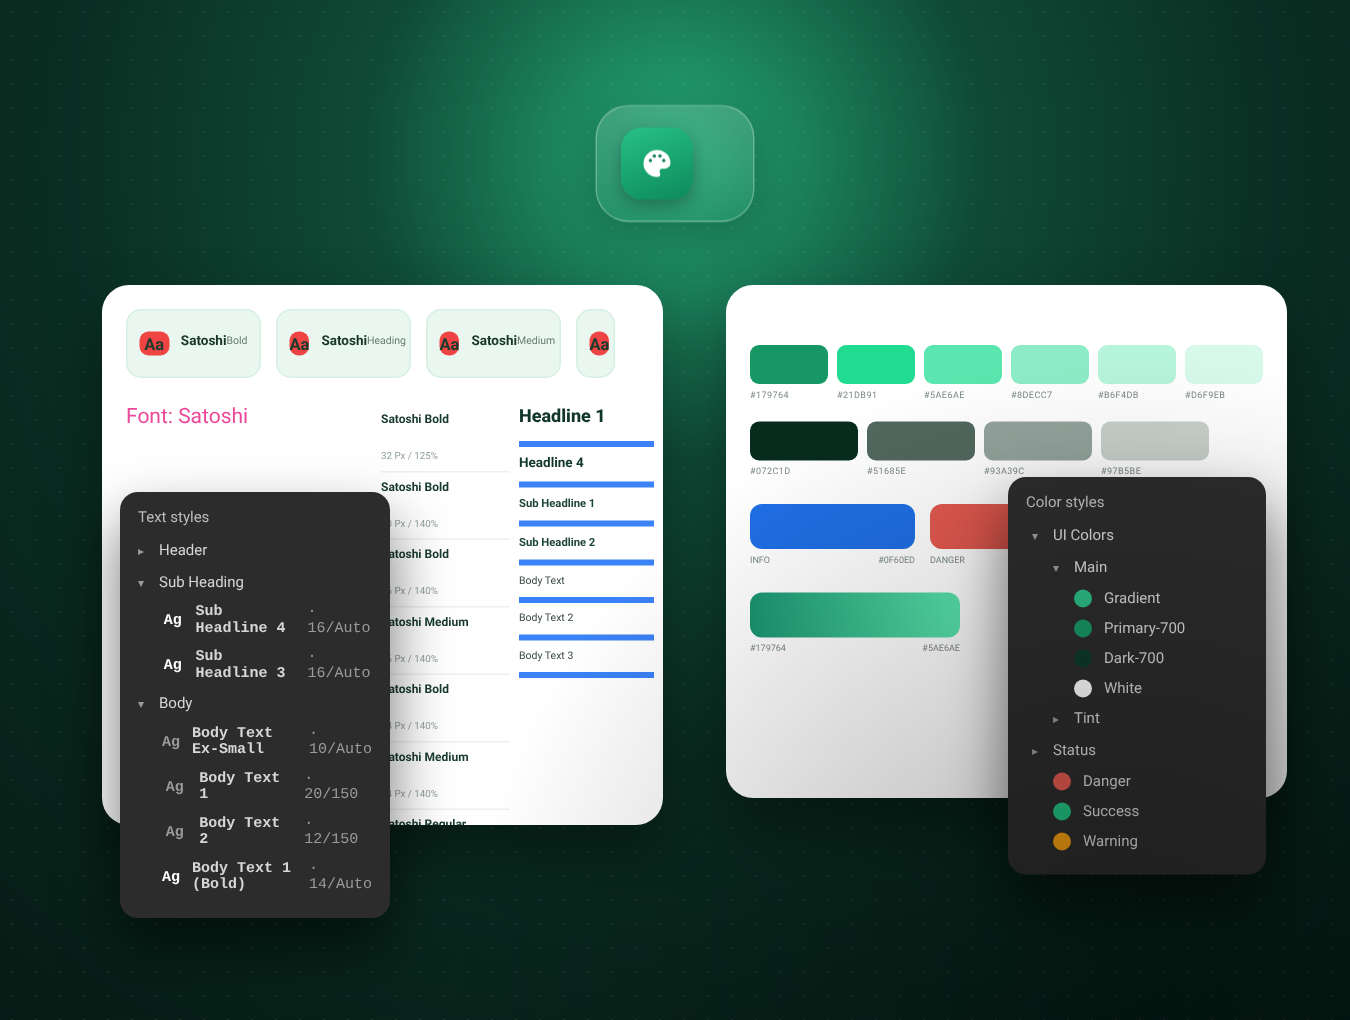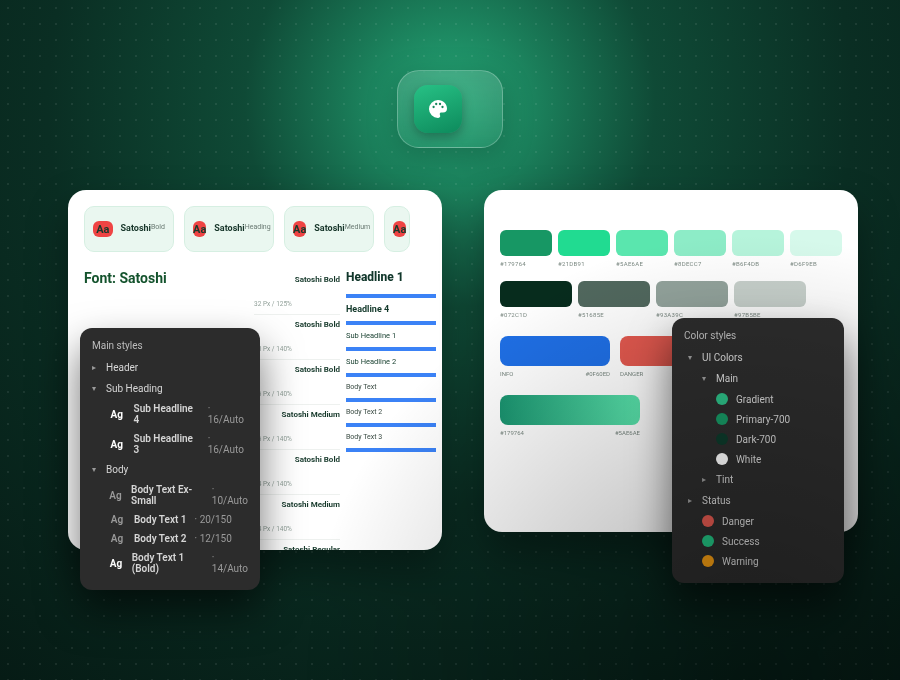--- a/index.html
+++ b/index.html
@@ -77,30 +77,30 @@
   }
   .font-chip .meta { display:flex; flex-direction:row; line-height:1.05; }
   .font-chip .meta .n { font-size: 9px; font-weight: 700; color:#163529;}
   .font-chip .meta .w { font-size: 7px; color:#6a7a73; }
   .font-chip.cut { width: 26px; overflow:hidden; }
 
   .left-cols { display:flex; padding: 18px 0 0 16px; height: 280px; }
   .left-colA { width: 170px; }
   .left-colB { width: 92px; padding-right:6px; }
   .left-colC { width: 90px; }
-  .font-title { font-size: 14px; font-weight: 700; color:#14532d; margin-bottom: 14px; }
+  .font-title { font-size: 14px; font-weight: 400; color:#ec4899; margin-bottom: 14px; }
 
   .ts-row { border-bottom: 1px solid #eef1ef; padding: 5px 0 6px 0; }
-  .ts-row .t { font-size: 8px; font-weight:700; color:#183b2d;text-align:right; }
+  .ts-row .t { font-size: 8px; font-weight:700; color:#183b2d; }
   .ts-row .s { font-size: 6.5px; color:#93a29b; margin-top:16px; }
 
   .hl-row { border-bottom: 4px solid #3b82f6; padding: 6px 0 7px 0; }
   .hl-row.big { font-size: 12px; font-weight:800; color:#10362a; padding-top:0; padding-bottom:10px;}
   .hl-row .h2 { font-size: 9px; font-weight:700; color:#12382a; }
-  .hl-row .sh { font-size: 7.5px; font-weight:400; color:#1d4434;}
+  .hl-row .sh { font-size: 7.5px; font-weight:700; color:#1d4434;}
   .hl-row .bt { font-size: 7px; color:#3a4b43;}
   .left-colC .hl-row:not(.big){ min-height: 23px; display:flex; align-items:flex-end;}
 
   
   .pad { padding: 40px 16px 16px 16px; }
   .sw-grid { display:flex; gap:6px; }
   .sw { width:54px; }
   .sw .box { height:26px; border-radius:6px; }
   .sw .lbl { font-size:6px; color:#7c8a83; margin-top:4px; text-align:left; letter-spacing:0.3px; }
   .sw-sm .box { height:22px; }
@@ -130,21 +130,21 @@
   .panel .hdr { font-size: 10px; color:#bdbdbd; margin: 2px 2px 6px 2px; }
   .panel .sec { display:flex; align-items:center; gap:6px; padding: 5px 2px; color:#d6d6d6; }
   .panel .sec .chev { width:8px; display:inline-block; color:#9a9a9a; font-size:8px;}
   .panel .item { display:flex; align-items:center; gap:8px; padding:4px 2px 4px 18px; color:#d6d6d6;}
   .panel .item .ag { font-weight:700; font-size:10px; color:#fff; width:18px; text-align:center;}
   .panel .item .ag.dim { color:#9a9a9a; font-weight:600;}
   .panel .item .name { font-size:10px; font-weight:600;}
   .panel .item .dim { color:#9a9a9a; font-weight:400;}
   .panel .dot { width:12px; height:12px; border-radius:50%; display:inline-block; }
   .panel-text { left: 80px; top: 328px; width: 180px; }
-  .panel-text .item { padding-left: 18px; }
+  .panel-text .item { padding-left: 18px; font-family: Liberation Mono, monospace; }
   .panel-color { left: 672px; top: 318px; width: 172px; }
   .panel-color .sec, .panel-color .item { padding-left: 6px; }
   .panel-color .lvl2 { padding-left: 20px; }
   .panel-color .lvl3 { padding-left: 34px; }
 </style>
 </head>
 <body>
 
 <div class="stage">
 
@@ -318,21 +318,21 @@
               <span>#179764</span>
               <span>#5AE6AE</span>
             </div>
           </div>
       </div>
     </div>
 
   </div>
 
   <div class="panel panel-text">
-    <div class="hdr">Main styles</div>
+    <div class="hdr">Text styles</div>
     <div class="sec">
         <span class="chev">▸</span>
         <span>Header</span>
       </div>
     <div class="sec">
         <span class="chev">▾</span>
         <span>Sub Heading</span>
       </div>
       <div class="item">
         <span class="ag">Ag</span>

